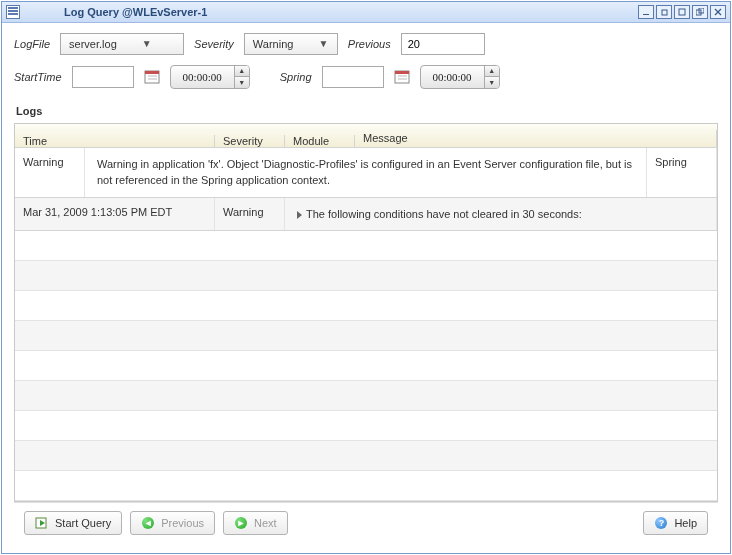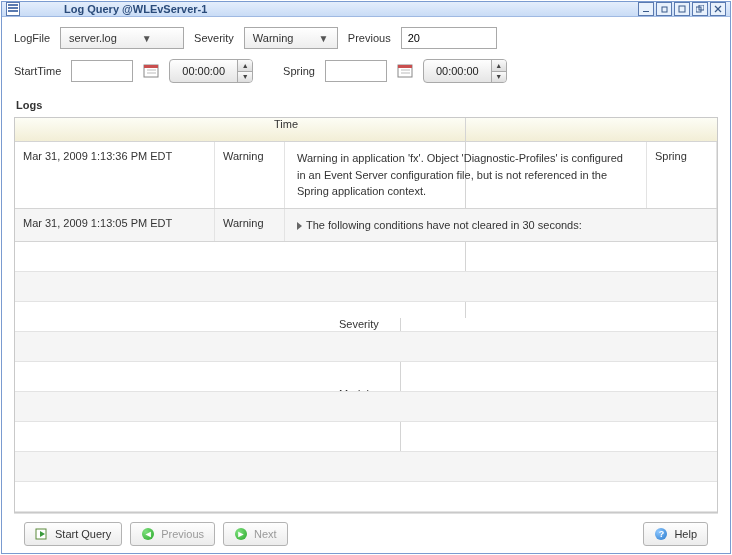--- a/index.html
+++ b/index.html
@@ -42,21 +42,21 @@
   .win-btn {
     width: 16px; height: 14px;
     border: 1px solid #5a7ab0;
     background: #e8f1fc;
     display: flex; align-items: center; justify-content: center;
     font-size: 10px; color: #3a5a8a;
     cursor: pointer;
   }
   .content { padding: 10px 12px; flex: 1; display: flex; flex-direction: column; }
   .form-row { display: flex; align-items: center; gap: 10px; margin-bottom: 10px; }
-  .form-label { color: #333; }
+  .form-label { color: #333; font-style: italic; }
   .combo {
     display: flex; align-items: center;
     border: 1px solid #a9a9a9;
     background: linear-gradient(#fff, #ededed);
     height: 22px;
     padding: 0 4px 0 8px;
     gap: 22px;
     cursor: pointer;
   }
   .combo-arrow {
@@ -80,21 +80,21 @@
     display: flex;
     border: 1px solid #a9a9a9;
     border-radius: 4px;
     background: linear-gradient(#fefefe, #e5e5e5);
     height: 24px;
     overflow: hidden;
   }
   .spinner-val {
     padding: 0 12px;
     display: flex; align-items: center;
-    font-family: Liberation Sans, sans-serif;
+    font-family: Liberation Serif, serif;
     color: #222;
   }
   .spinner-btns {
     display: flex; flex-direction: column;
     border-left: 1px solid #a9a9a9;
   }
   .spinner-btns div {
     flex: 1; width: 14px; display: flex; align-items: center; justify-content: center;
     font-size: 7px; color: #444; cursor: pointer;
     background: linear-gradient(#fafafa,#ddd);
@@ -107,22 +107,21 @@
     display: flex; flex-direction: column;
     background: #fff;
   }
   .t-head, .t-row {
     display: flex;
     border-bottom: 1px solid #d4d4d4;
   }
   .t-head {
     background: linear-gradient(#fdfdf5, #f2eed6);
     height: 24px;
-    align-items: center;
-    flex-direction: column;
+    align-items: flex-end;
   }
   .t-head .cell { border-right: 1px solid #d4d4d4; padding: 0 8px; color: #333; }
   .t-row { font-size: 11px; }
   .t-row .cell { border-right: 1px solid #e3e3e3; padding: 8px; }
   .t-row.alt { background: #f5f5f5; }
   .cell.time    { width: 200px; flex: 0 0 200px; }
   .cell.sev     { width: 70px;  flex: 0 0 70px; }
   .cell.mod     { width: 70px;  flex: 0 0 70px; }
   .cell.msg     { flex: 1; line-height: 1.5; }
   .t-row .cell.msg { padding: 8px 12px; }
@@ -210,21 +209,21 @@
       <div class="combo" style="width:124px">
         <span>server.log</span>
         <span class="combo-arrow">▼</span>
       </div>
       <span class="form-label">Severity</span>
       <div class="combo" style="width:94px">
         <span>Warning</span>
         <span class="combo-arrow">▼</span>
       </div>
       <span class="form-label">Previous</span>
-      <input class="text-input" style="width: 96px;" value="20">
+      <input class="text-input" style="width: 84px;" value="20">
     </div>
 
     <div class="form-row">
       <span class="form-label">StartTime</span>
       <input class="text-input" style="width: 62px;" value="">
       <span class="date-icon">
         <svg width="16" height="16">
             <rect x="1" y="2" width="14" height="12" fill="#fff" stroke="#888"></rect>
             <rect x="1" y="2" width="14" height="3" fill="#c94f4f"></rect>
             <line x1="4" y1="7" x2="13" y2="7" stroke="#bbb"></line>
@@ -262,21 +261,20 @@
 
     <div class="table">
       <div class="t-head">
         <div class="cell time">Time</div>
         <div class="cell sev">Severity</div>
         <div class="cell mod">Module</div>
         <div class="cell msg">Message</div>
       </div>
       <div class="t-body">
         <div class="t-row">
-          <div class="cell time">Mar 31, 2009 1:13:36 PM EDT</div>
           <div class="cell sev">Warning</div>
           <div class="cell msg">Warning in application 'fx'.  Object 'Diagnostic-Profiles' is configured in an Event Server configuration file, but is not referenced in the Spring application context.</div>
           <div class="cell mod">Spring</div>
         </div>
         <div class="t-row alt">
           <div class="cell time">Mar 31, 2009 1:13:05 PM EDT</div>
           <div class="cell sev">Warning</div>
           <div class="cell msg">
             <span class="expand-tri"></span><span>The following conditions have not cleared in 30 seconds:</span>
           </div>

